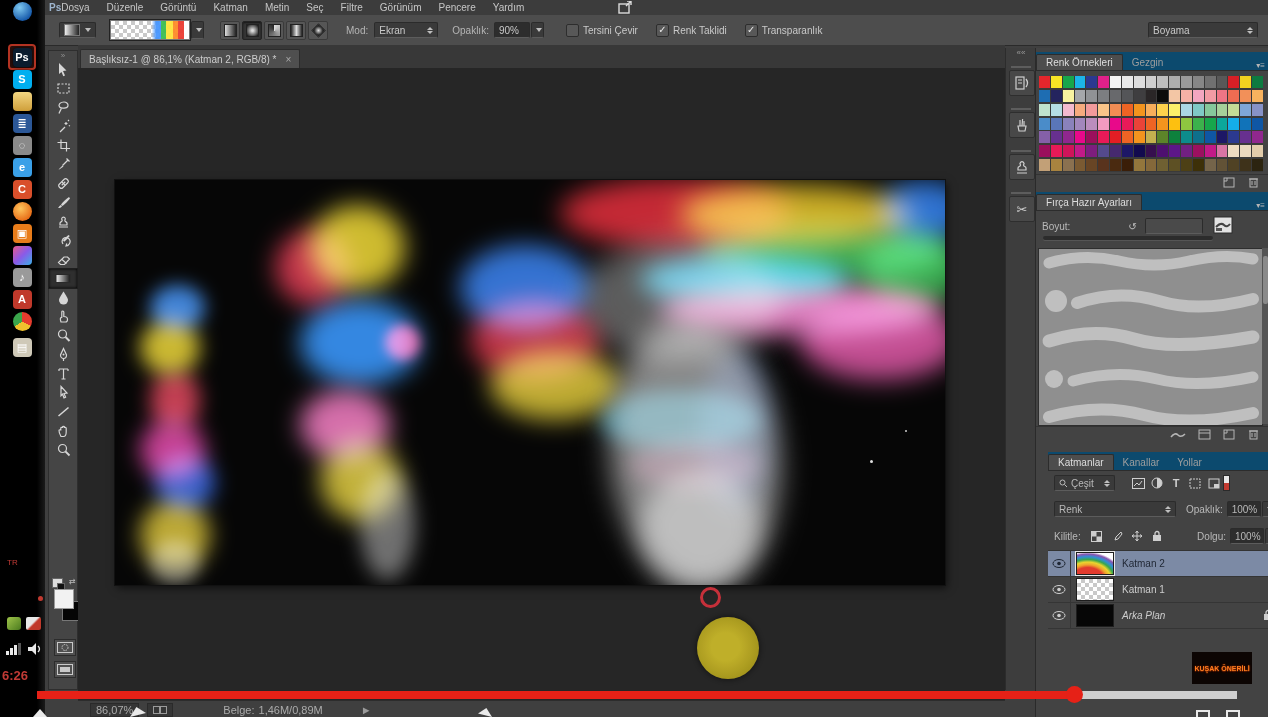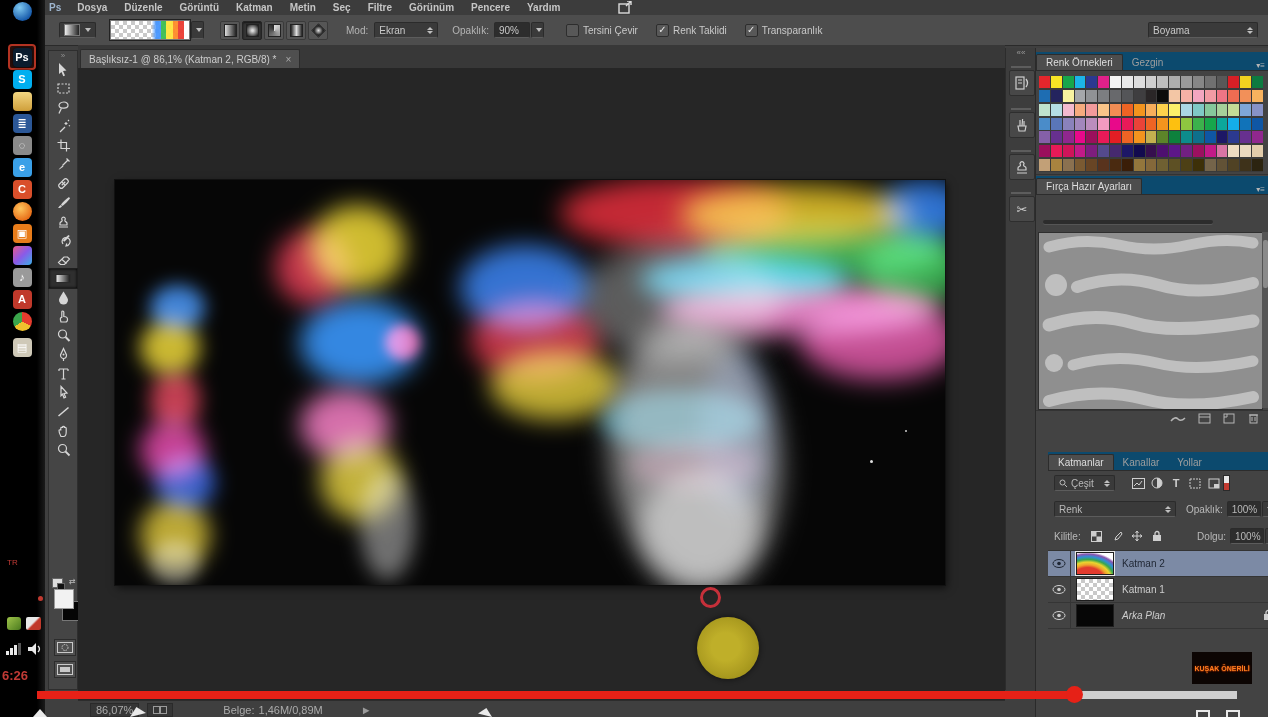--- a/index.html
+++ b/index.html
@@ -11,21 +11,21 @@
   #taskbar{left:0;top:0;width:45px;height:717px;background:linear-gradient(90deg,#000 82%,#1a1a1a);}
   .tb-app{position:absolute;left:10px;width:24px;height:22px;display:flex;align-items:center;justify-content:center;}
   .tb-glyph{width:19px;height:19px;border-radius:4px;display:flex;align-items:center;justify-content:center;
     font-size:11px;font-weight:bold;color:#fff;box-shadow:0 0 3px rgba(0,0,0,.8);}
   .tb-active{outline:2px solid rgba(210,60,40,.85);background:rgba(120,40,30,.35);border-radius:2px;}
   
   #ps{left:45px;top:0;width:1223px;height:717px;background:#3f3f3f;}
   #menubar{left:45px;top:0;width:1223px;height:15px;background:#3c3c3c;border-bottom:1px solid #2b2b2b;
     display:flex;align-items:center;font-size:10px;color:#c6c6c6;}
   #ps-logo{margin-left:4px;color:#9fb6cf;font-weight:bold;font-size:10px;letter-spacing:0;}
-  #menu-items{display:flex;gap:17px;margin-left:16px;font-weight:bold;}
+  #menu-items{display:flex;gap:17px;}
   #menu-items span{cursor:default;}
   #optionsbar{left:45px;top:15px;width:1223px;height:30px;background:#4d4d4d;border-bottom:1px solid #2a2a2a;
     display:flex;align-items:center;font-size:10px;color:#c9c9c9;}
   .well{background:#3a3a3a;border:1px solid #2b2b2b;border-bottom-color:#5c5c5c;border-radius:2px;
     display:flex;align-items:center;padding:0 4px;height:16px;box-sizing:border-box;}
   .dd-arrow{width:0;height:0;border-left:3px solid transparent;border-right:3px solid transparent;
     border-top:4px solid #bfbfbf;margin-left:5px;}
   .spin{display:inline-flex;flex-direction:column;gap:1px;margin-left:6px;}
   .spin i{display:block;width:0;height:0;border-left:3px solid transparent;border-right:3px solid transparent;}
   .spin i.up{border-bottom:3px solid #bfbfbf;} .spin i.dn{border-top:3px solid #bfbfbf;}
@@ -657,24 +657,36 @@
             </svg></span>
         <span><svg width="11" height="12">
               <rect x="2" y="3" width="7" height="8" fill="none" stroke="#b5b5b5"></rect>
               <line x1="1" y1="3" x2="10" y2="3" stroke="#b5b5b5"></line>
               <line x1="4" y1="5" x2="4" y2="9" stroke="#b5b5b5"></line>
               <line x1="7" y1="5" x2="7" y2="9" stroke="#b5b5b5"></line>
             </svg></span>
       </div>
     </div>
 
-    <div class="abs" style="left:0;top:128px;width:233px;height:260px;">
+    <div class="abs" style="left:0;top:144px;width:233px;height:260px;">
       <div class="panel-tabs">
         <span class="ptab active">Fırça Hazır Ayarları</span>
         <span class="pmenu">▾≡</span>
+      </div>
+      <div class="ctl-row" style="top:24px;">
+        <span>Boyut:</span>
+        <span style="margin-left:58px;color:#bdbdbd;">↺</span>
+        <span class="well" style="width:58px;margin-left:8px;background:#4a4a4a;"></span>
+        <span style="margin-left:10px;">
+          <svg width="20" height="18">
+              <rect x="1" y="1" width="18" height="16" fill="#e3e3e3" stroke="#2c2c2c"></rect>
+              <path d="M3 11 Q8 6 11 9 T17 8" stroke="#444" fill="none" stroke-width="2"></path>
+              <rect x="3" y="12" width="6" height="3" fill="#555"></rect>
+            </svg>
+        </span>
       </div>
       <div id="size-slider"></div>
       <div id="brush-preview">
         <svg width="223" height="176">
           <g stroke="#c2c2c2" fill="none" stroke-linecap="round" opacity="0.95">
             <path d="M10 14 Q45 4 80 12 T150 12 T214 10" stroke-width="11"></path>
             <circle cx="17" cy="52" r="11" fill="#c2c2c2" stroke="none"></circle>
             <path d="M38 54 Q80 40 120 52 T214 50" stroke-width="12"></path>
             <path d="M10 92 Q55 78 95 90 T214 88" stroke-width="13"></path>
             <circle cx="15" cy="130" r="9" fill="#c2c2c2" stroke="none"></circle>

